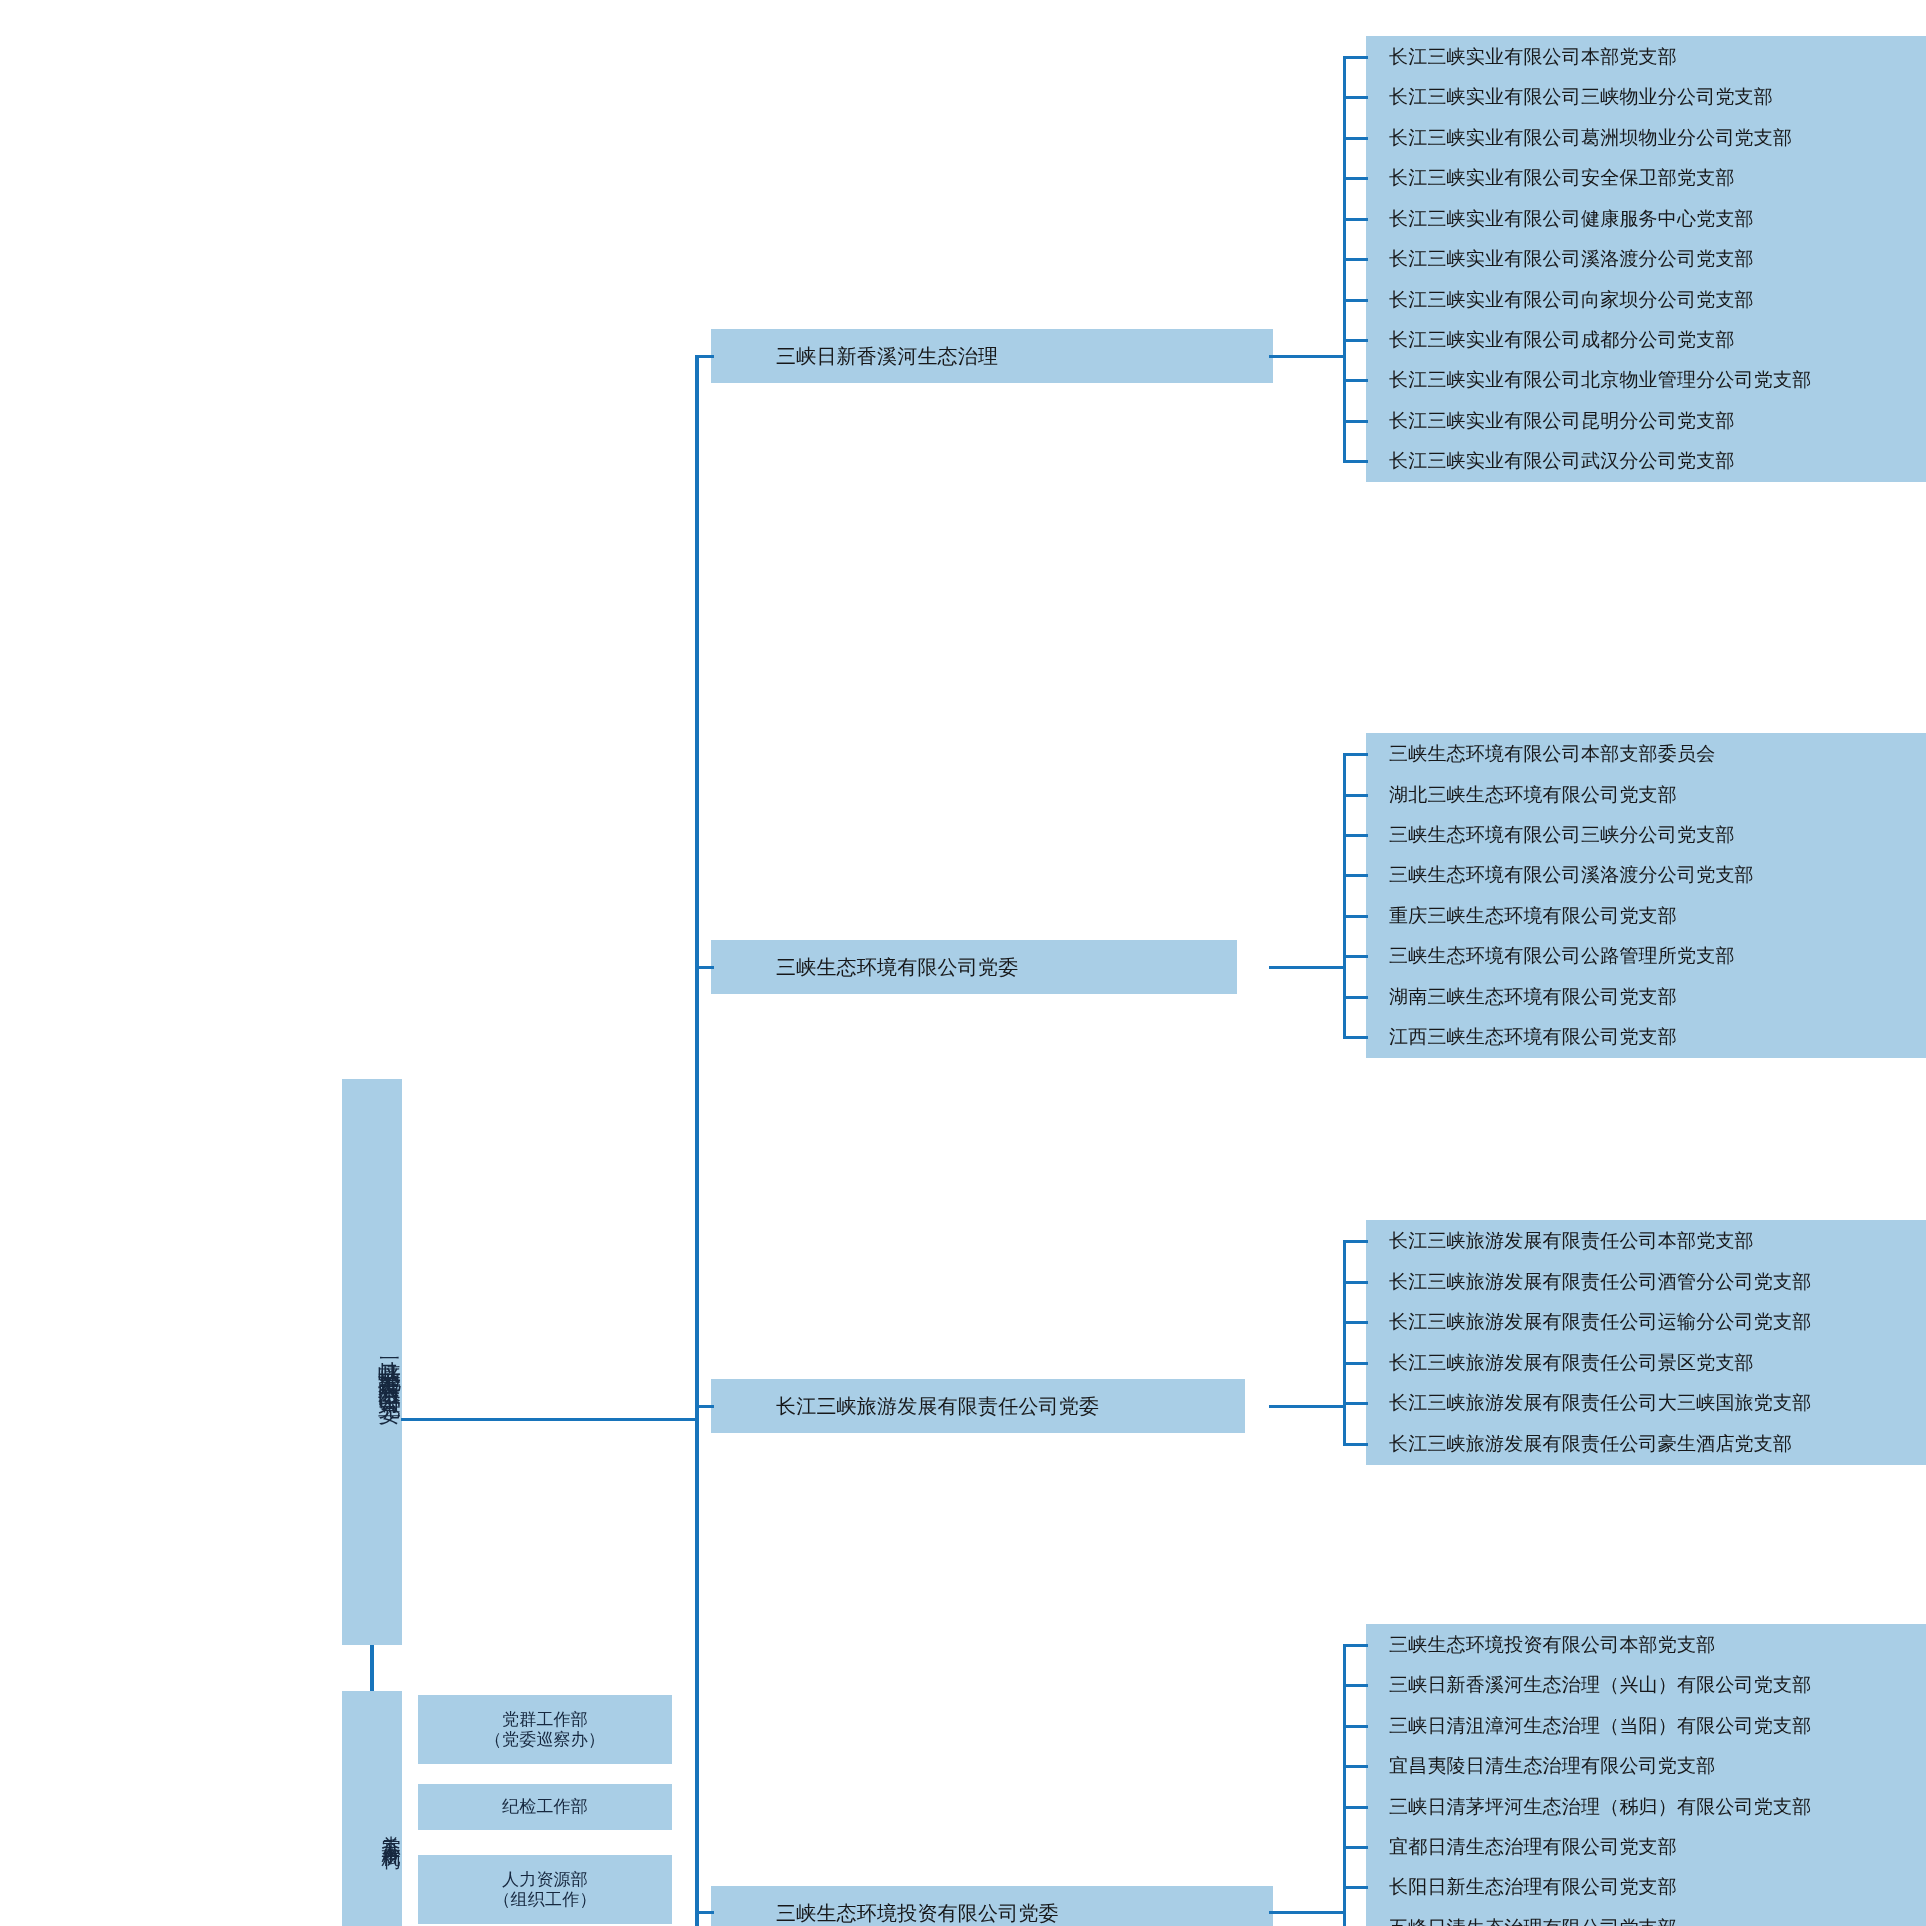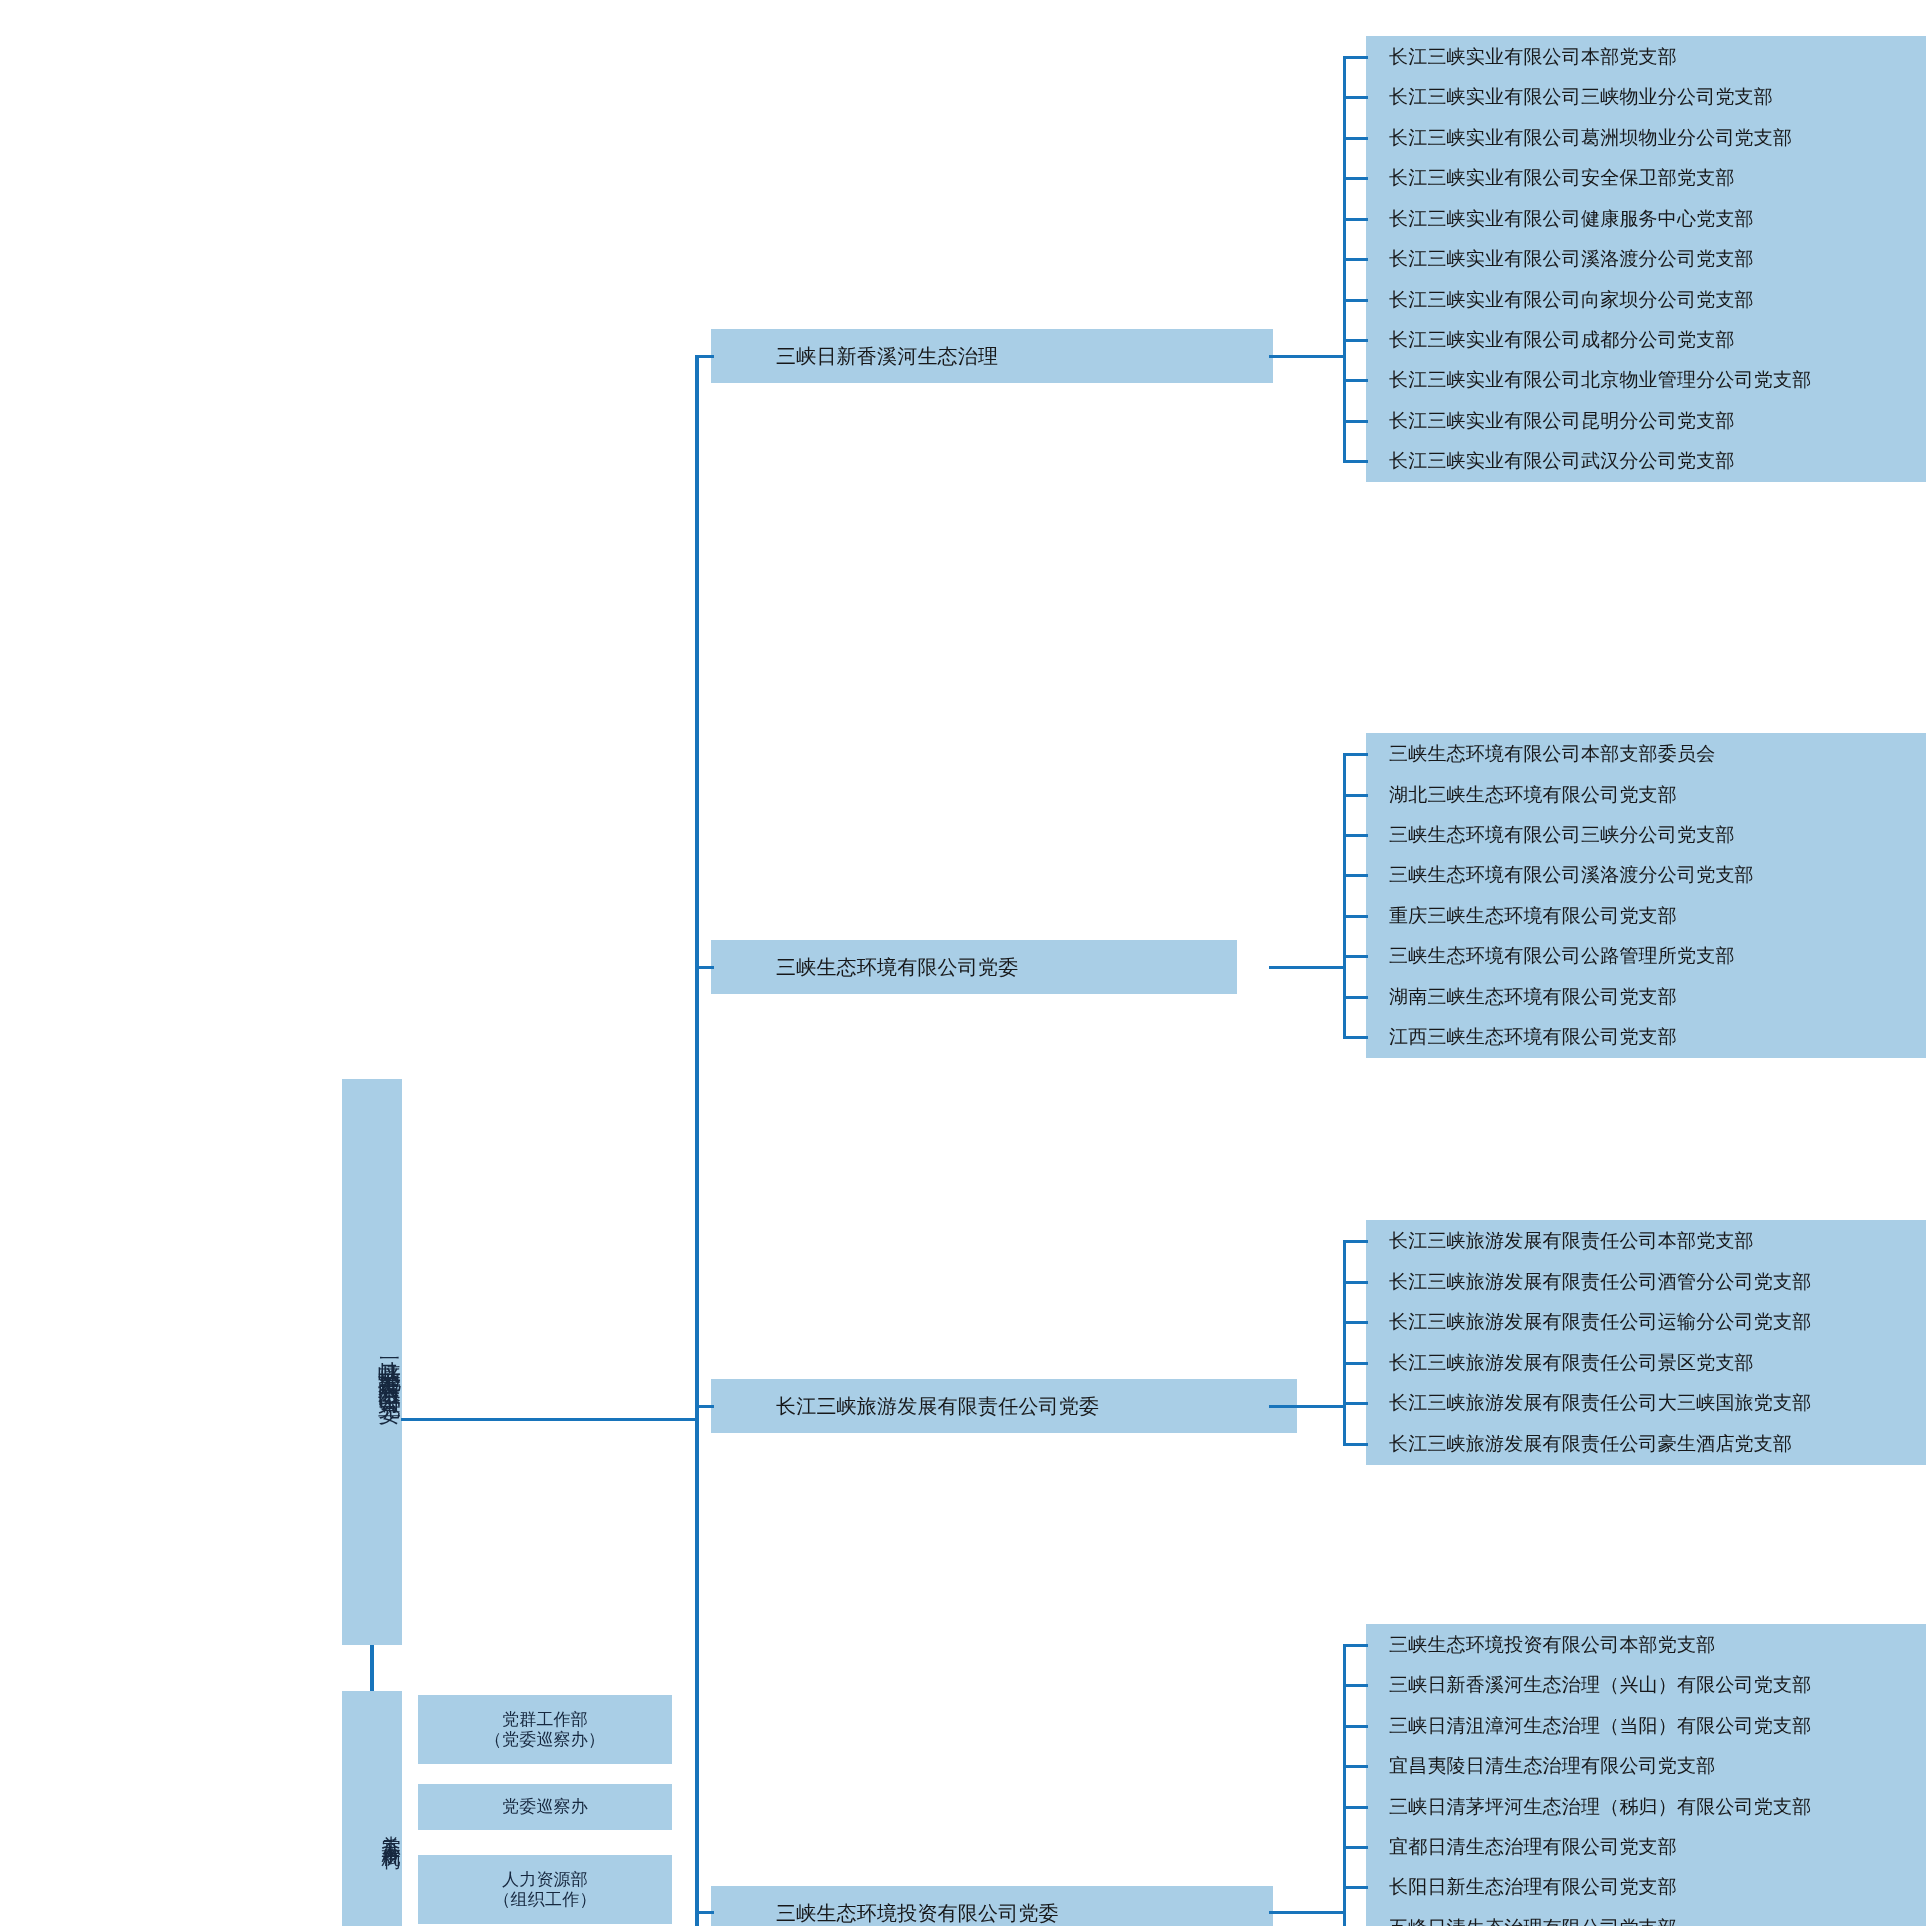--- a/index.html
+++ b/index.html
@@ -105,21 +105,21 @@
 
   <div class="node org-vert">
     <span class="txt">党委办事机构</span>
   </div>
 
   <div id="dept-layer">
       <div class="node dept" style="left: 418px; top: 1695px; width: 254px; height: 69px;">
         <span class="txt">党群工作部<br>（党委巡察办）</span>
       </div>
       <div class="node dept" style="left: 418px; top: 1784px; width: 254px; height: 46px;">
-        <span class="txt">党委巡察办</span>
+        <span class="txt">纪检工作部</span>
       </div>
       <div class="node dept" style="left: 418px; top: 1855px; width: 254px; height: 69px;">
         <span class="txt">人力资源部<br>（组织工作）</span>
       </div>
     </div>
 
   <div id="group-layer">
       <div class="node leaf" style="left: 1366px; top: 36px; width: 562px; height: 42px;">
         <span class="txt">长江三峡实业有限公司本部党支部</span>
       </div>
@@ -194,21 +194,21 @@
       </div>
       <div class="node leaf" style="left: 1366px; top: 1342px; width: 562px; height: 42px;">
         <span class="txt">长江三峡旅游发展有限责任公司景区党支部</span>
       </div>
       <div class="node leaf" style="left: 1366px; top: 1382px; width: 562px; height: 42px;">
         <span class="txt">长江三峡旅游发展有限责任公司大三峡国旅党支部</span>
       </div>
       <div class="node leaf" style="left: 1366px; top: 1423px; width: 562px; height: 42px;">
         <span class="txt">长江三峡旅游发展有限责任公司豪生酒店党支部</span>
       </div>
-      <div class="node group-head" style="left: 711px; top: 1379px; width: 586px; height: 54px;">
+      <div class="node group-head" style="left: 711px; top: 1379px; width: 534px; height: 54px;">
         <span class="txt">长江三峡旅游发展有限责任公司党委</span>
       </div>
       <div class="node leaf" style="left: 1366px; top: 1624px; width: 562px; height: 42px;">
         <span class="txt">三峡生态环境投资有限公司本部党支部</span>
       </div>
       <div class="node leaf" style="left: 1366px; top: 1664px; width: 562px; height: 42px;">
         <span class="txt">三峡日新香溪河生态治理（兴山）有限公司党支部</span>
       </div>
       <div class="node leaf" style="left: 1366px; top: 1705px; width: 562px; height: 42px;">
         <span class="txt">三峡日清沮漳河生态治理（当阳）有限公司党支部</span>

